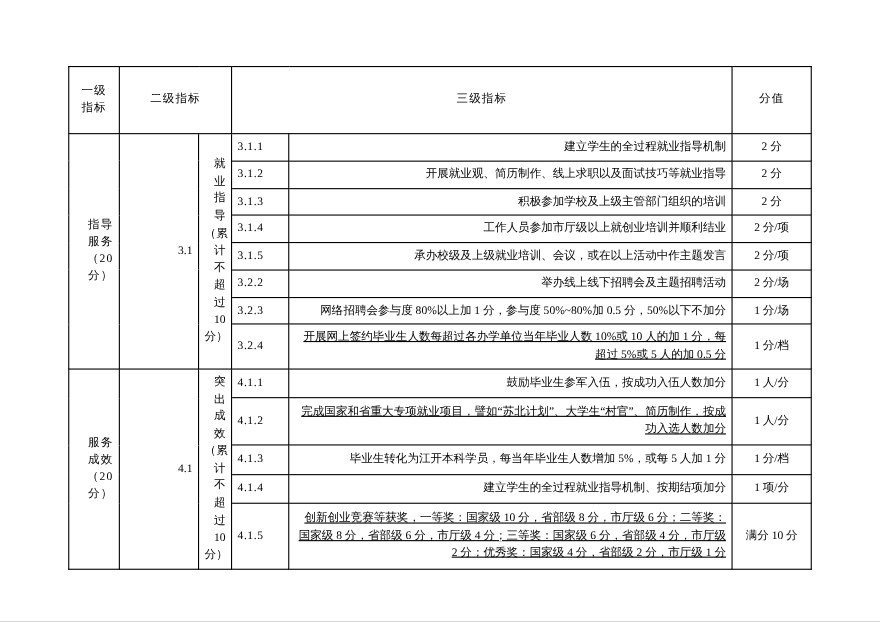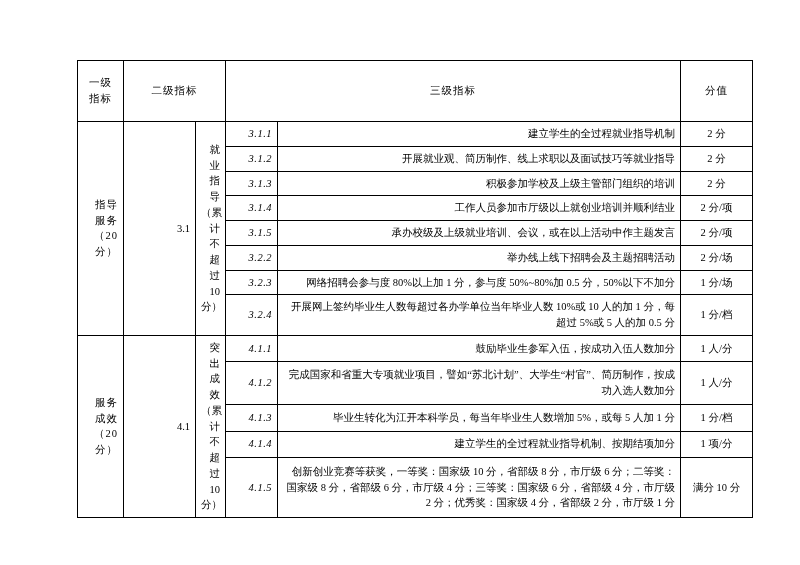--- a/index.html
+++ b/index.html
@@ -20,21 +20,20 @@
     height: 565px;
     background: #ffffff;
     position: relative;
     box-sizing: border-box;
     padding: 60px 62px;
   }
   table.grid {
     border-collapse: collapse;
     width: 676px;
     table-layout: fixed;
-    margin-left: 15px;
   }
   table.grid td, table.grid th {
     border: 1px solid #000000;
     padding: 4px 5px;
     font-size: 10.5px;
     line-height: 1.5;
     color: #000;
     vertical-align: middle;
     font-weight: normal;
   }
@@ -62,35 +61,34 @@
   .l2cell {
     text-align: right;
     font-size: 10.5px;
     line-height: 1.6;
   }
   .numcell {
     text-align: right;
     font-size: 10.5px;
   }
   .idxcell {
-    text-align: right;
+    text-align: left;
     font-size: 10.5px;
     letter-spacing: 0.5px;
-    font-style: italic;
   }
   .l3cell {
     text-align: right;
     font-size: 10.5px;
     padding-left: 8px;
   }
   .scorecell {
     text-align: center;
     font-size: 10.5px;
   }
-  .multi { line-height: 1.55; }
+  .multi { line-height: 1.55; text-decoration: underline; }
 </style>
 </head>
 <body>
 
 <div class="page">
   <table class="grid">
     <colgroup>
       <col class="c-l1">
       <col class="c-l2">
       <col class="c-num">

